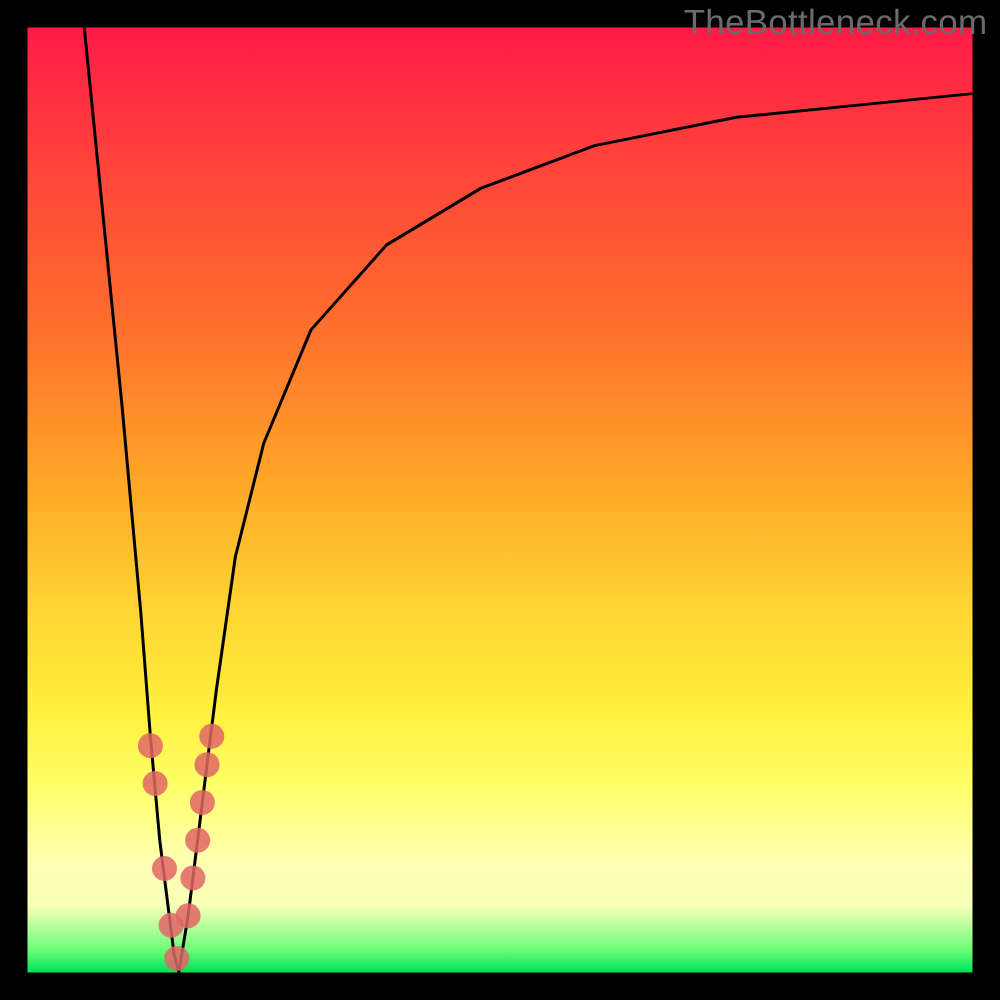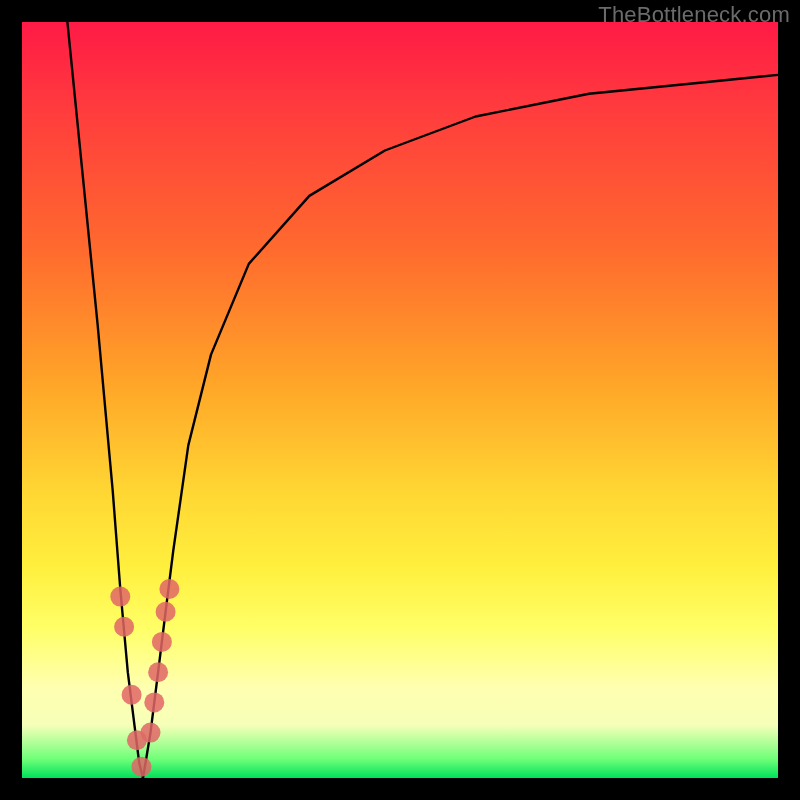--- a/index.html
+++ b/index.html
@@ -37,21 +37,21 @@
       #f6ffb8 93%,
       #6fff79 97.5%,
       #00e05a 100%
     );
   }
   .watermark {
     position: absolute;
     top: 2px;
     right: 10px;
     color: #6b6b6b;
-    font-size: 22px;
+    font-size: 28px;
     letter-spacing: 0.2px;
     user-select: none;
   }
   svg.curves {
     position: absolute;
     left: 0;
     top: 0;
     width: 756px;
     height: 756px;
   }

